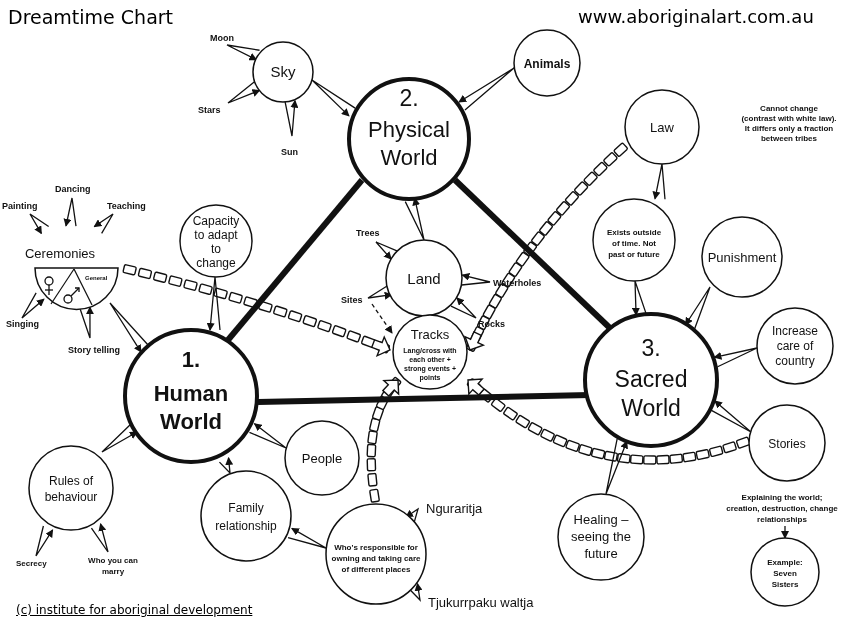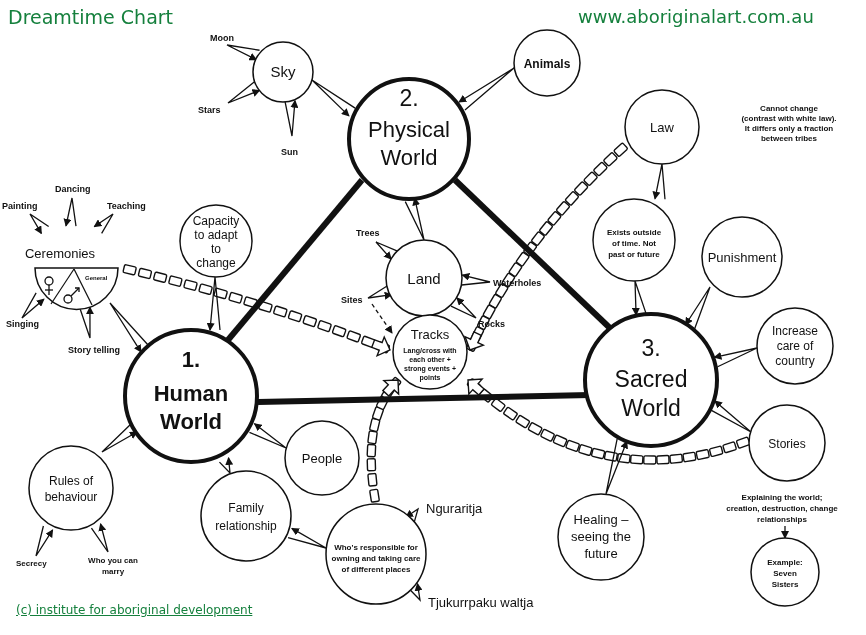--- a/index.html
+++ b/index.html
@@ -1,18 +1,18 @@
 <!DOCTYPE html>
 <html><head>
 <meta charset="utf-8">
 <style>
   html, body { margin:0; padding:0; background:#fff; }
   #stage { position:relative; width:866px; height:635px; overflow:hidden; background:#ffffff; font-family:"Liberation Sans", sans-serif; color:#111; }
   svg { position:absolute; left:0; top:0; }
-  .title { position:absolute; font-family:"DejaVu Sans", sans-serif; color:#15803d; }
+  .title { position:absolute; font-family:"DejaVu Sans", sans-serif; color:#000000; }
   .ttext { font-family:"Liberation Sans", sans-serif; fill:#111; }
   .bold { font-weight:bold; }
 </style>
 </head>
 <body>
 
 <div id="stage">
 
   <div class="title" style="left:8px; top:6px; font-size:19px;">Dreamtime Chart</div>
   <div class="title" style="left:578px; top:6px; font-size:18px;">www.aboriginalart.com.au</div>

